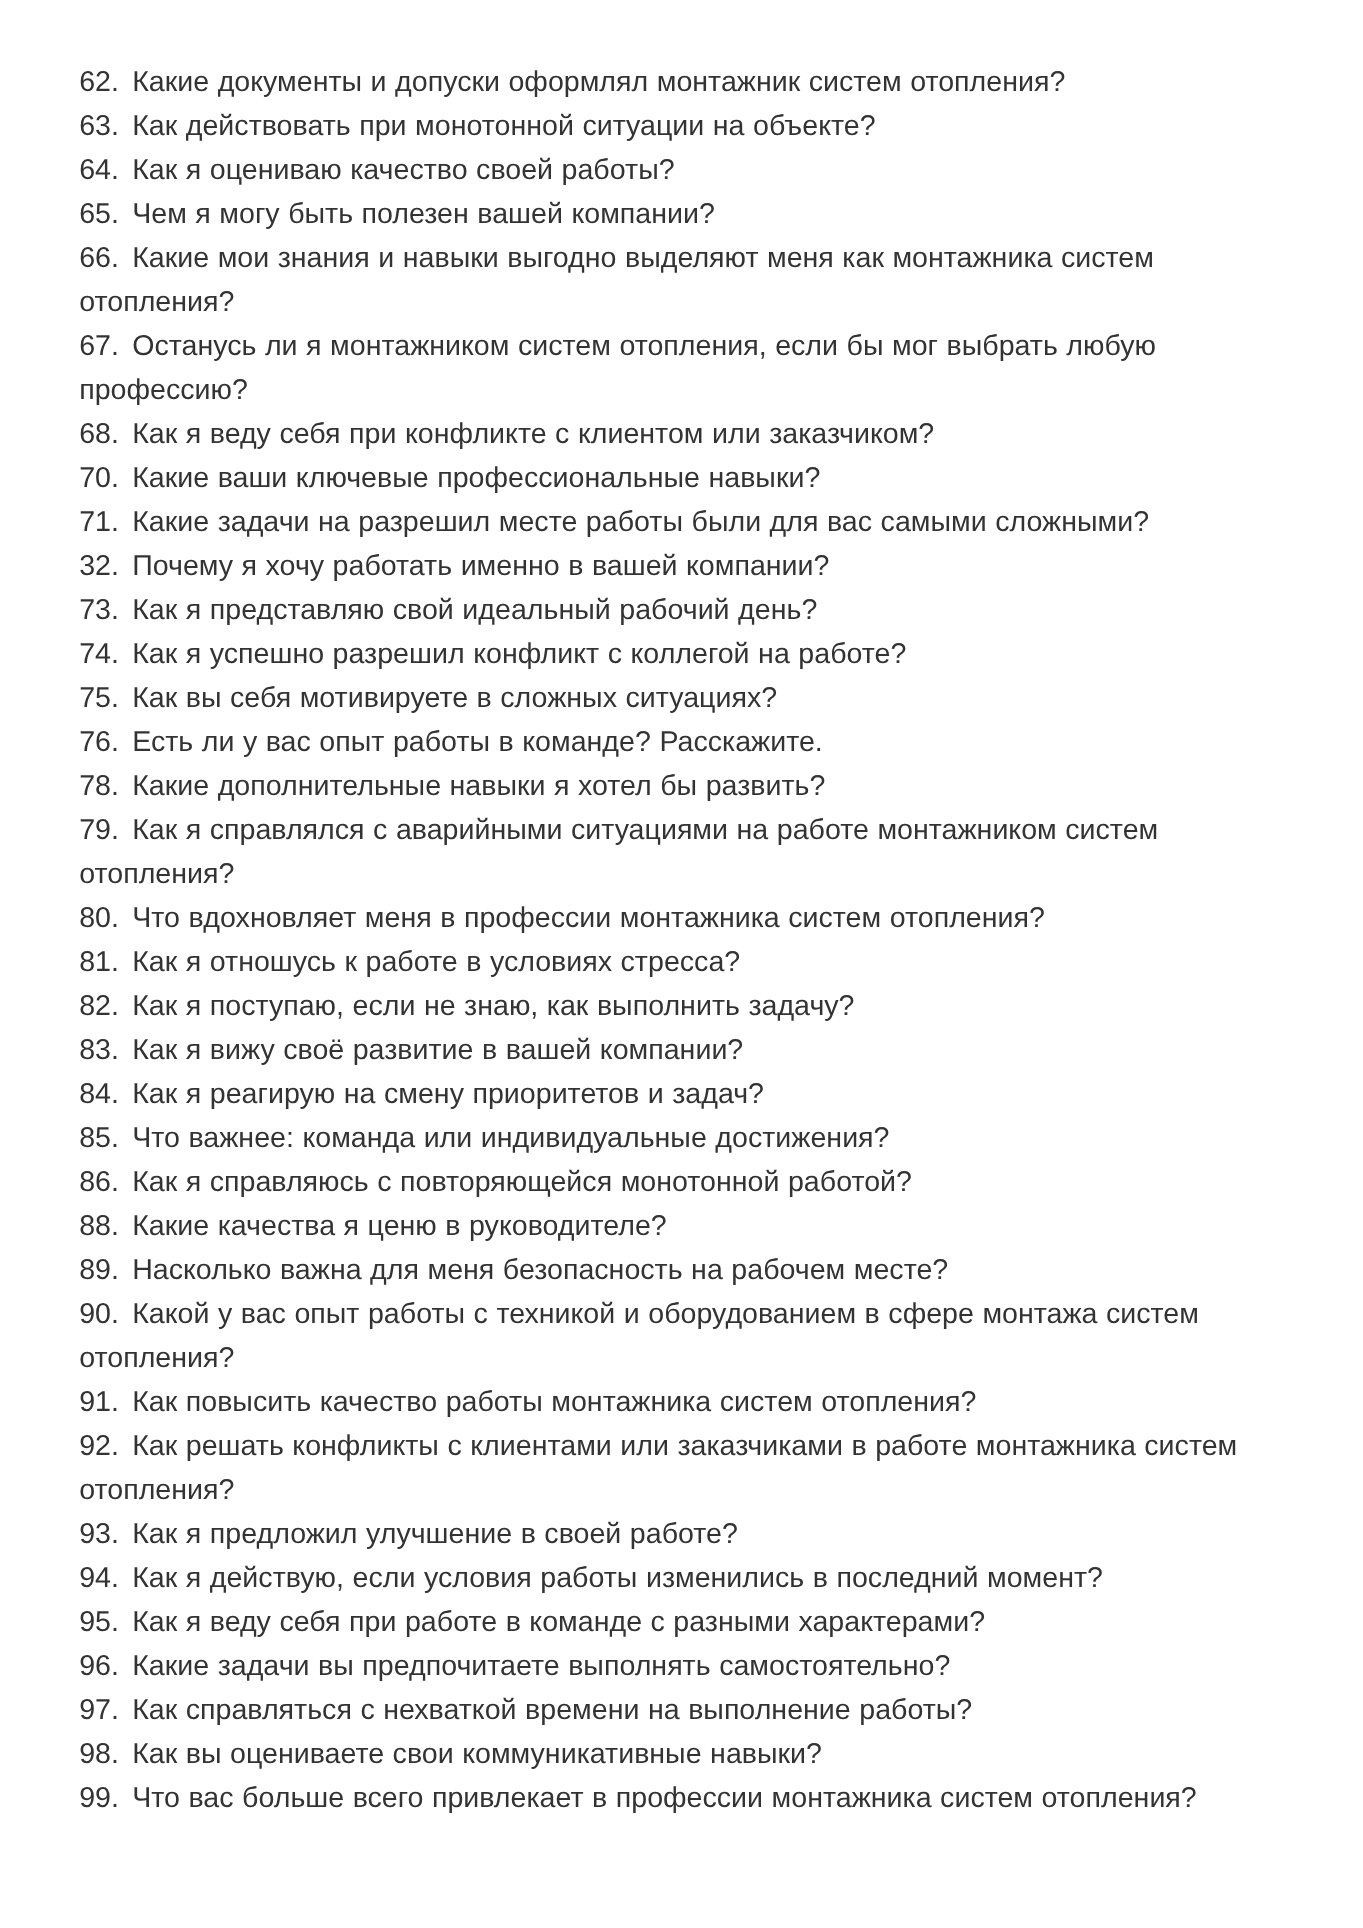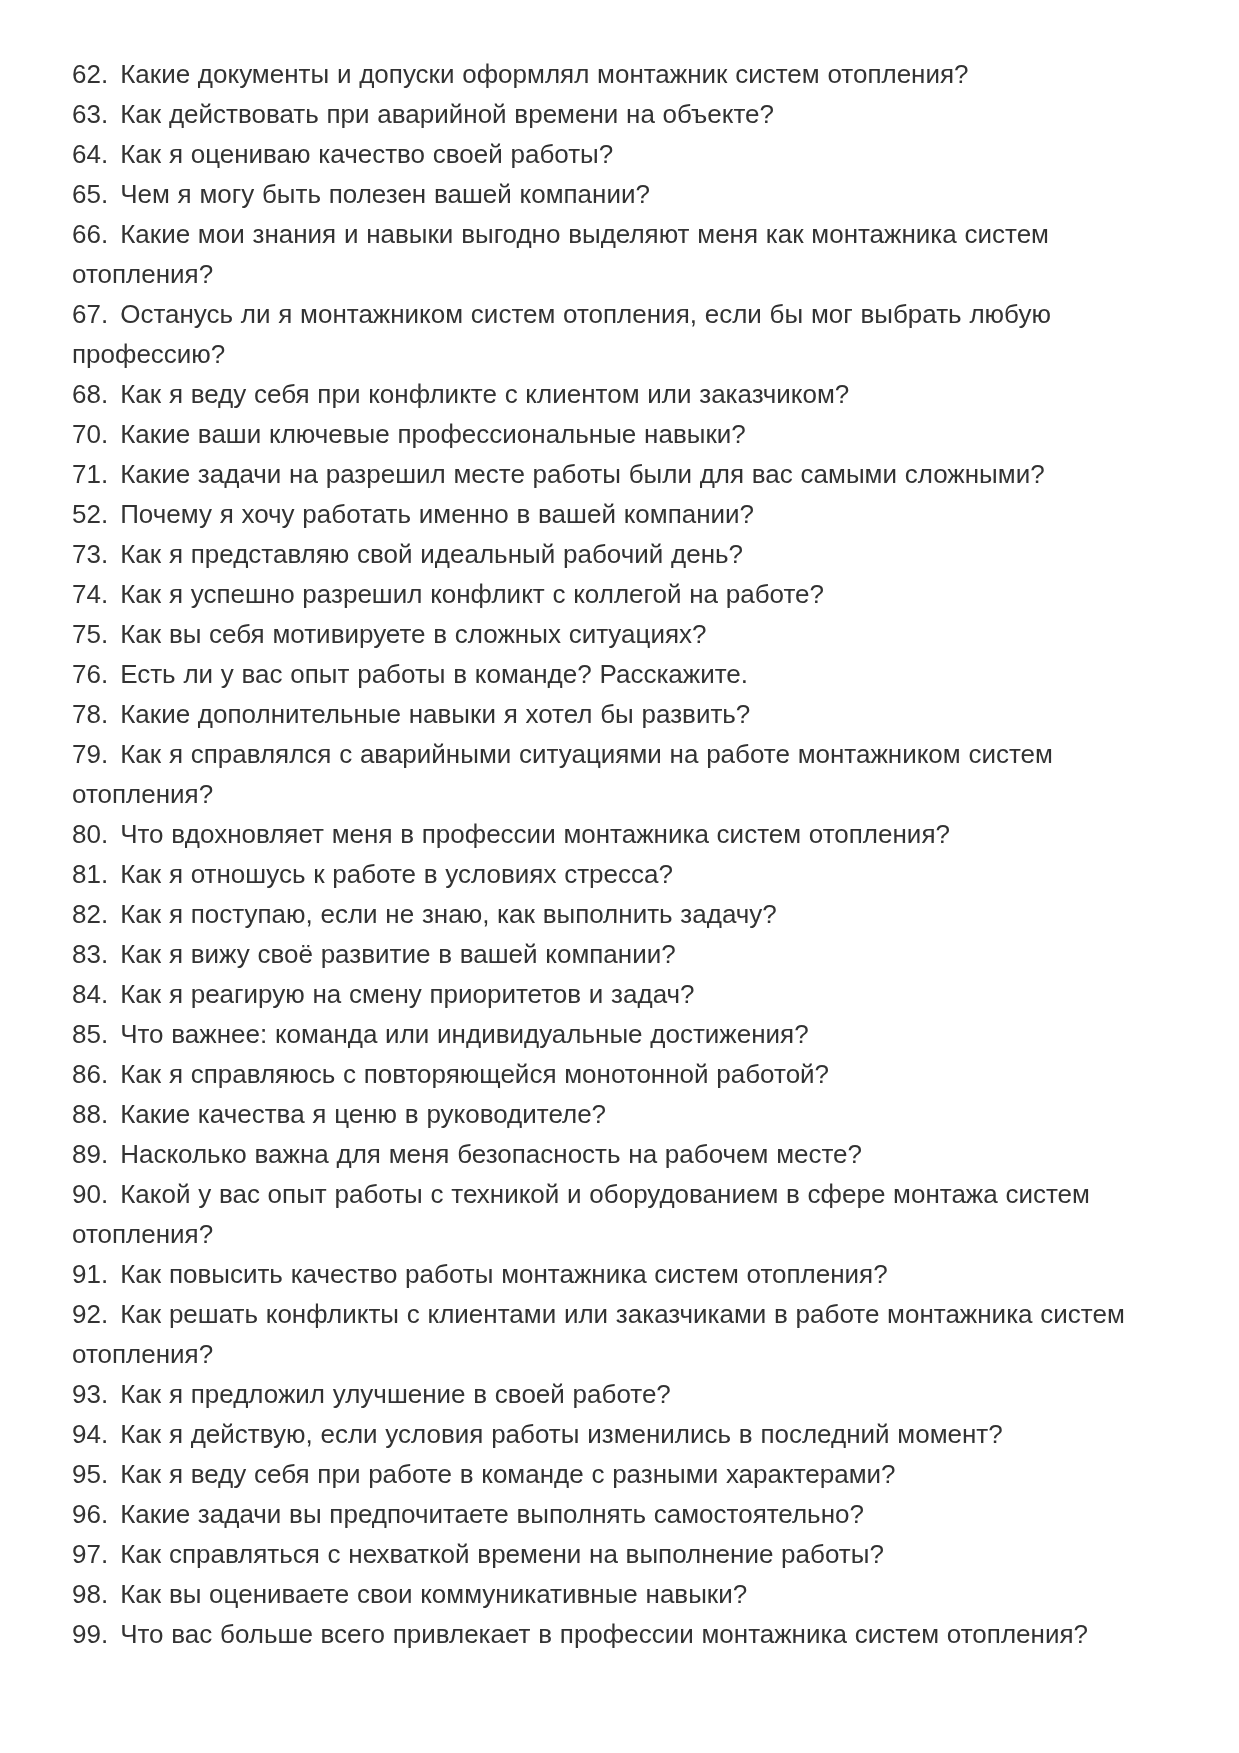--- a/index.html
+++ b/index.html
@@ -35,38 +35,38 @@
     padding-right: 12px;         
   }
 </style>
 </head>
 <body style="background: rgb(255, 255, 255);">
 
 <main class="page">
   <div class="question-list" style="color: rgb(51, 51, 51);">
   <div class="question-item"><span class="question-number">62.</span><span class="question-text">Какие документы и допуски оформлял монтажник систем отопления?</span></div>
 
-  <div class="question-item"><span class="question-number">63.</span><span class="question-text">Как действовать при аварийной времени на объекте?</span></div>
+  <div class="question-item"><span class="question-number">63.</span><span class="question-text">Как действовать при монотонной ситуации на объекте?</span></div>
 
   <div class="question-item"><span class="question-number">64.</span><span class="question-text">Как я оцениваю качество своей работы?</span></div>
 
   <div class="question-item"><span class="question-number">65.</span><span class="question-text">Чем я могу быть полезен вашей компании?</span></div>
 
   <div class="question-item"><span class="question-number">66.</span><span class="question-text">Какие мои знания и навыки выгодно выделяют меня как монтажника систем отопления?</span></div>
 
   <div class="question-item"><span class="question-number">67.</span><span class="question-text">Останусь ли я монтажником систем отопления, если бы мог выбрать любую профессию?</span></div>
 
   <div class="question-item"><span class="question-number">68.</span><span class="question-text">Как я веду себя при конфликте с клиентом или заказчиком?</span></div>
 
 
   <div class="question-item"><span class="question-number">70.</span><span class="question-text">Какие ваши ключевые профессиональные навыки?</span></div>
 
   <div class="question-item"><span class="question-number">71.</span><span class="question-text">Какие задачи на разрешил месте работы были для вас самыми сложными?</span></div>
 
-  <div class="question-item"><span class="question-number">52.</span><span class="question-text">Почему я хочу работать именно в вашей компании?</span></div>
+  <div class="question-item"><span class="question-number">32.</span><span class="question-text">Почему я хочу работать именно в вашей компании?</span></div>
 
   <div class="question-item"><span class="question-number">73.</span><span class="question-text">Как я представляю свой идеальный рабочий день?</span></div>
 
   <div class="question-item"><span class="question-number">74.</span><span class="question-text">Как я успешно разрешил конфликт с коллегой на работе?</span></div>
 
   <div class="question-item"><span class="question-number">75.</span><span class="question-text">Как вы себя мотивируете в сложных ситуациях?</span></div>
 
   <div class="question-item"><span class="question-number">76.</span><span class="question-text">Есть ли у вас опыт работы в команде? Расскажите.</span></div>
 
 

